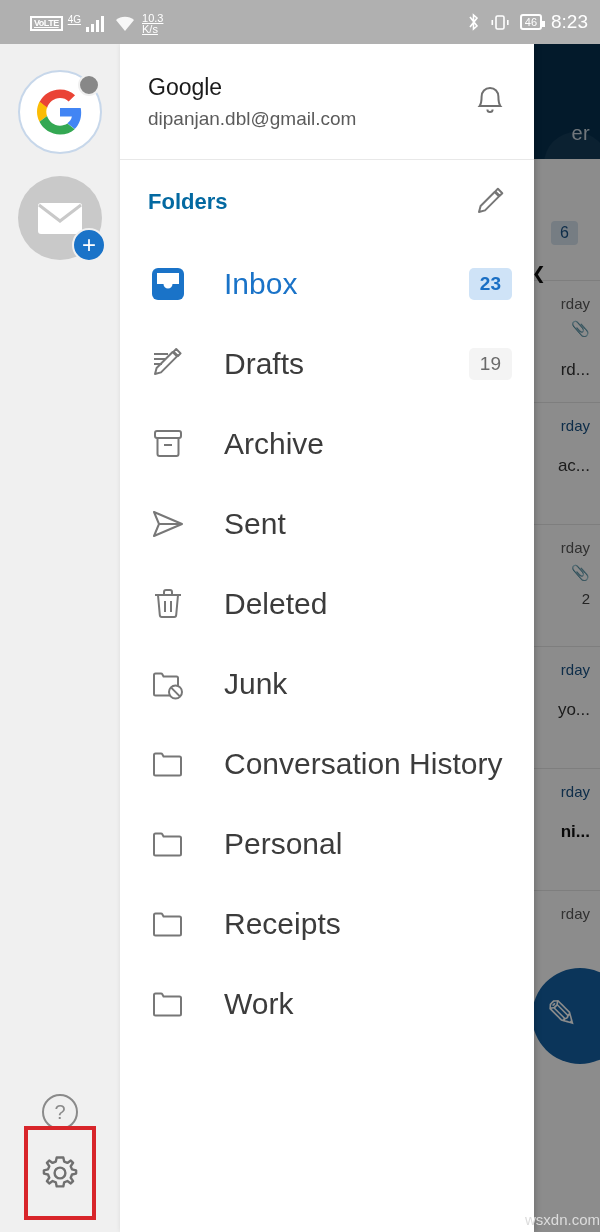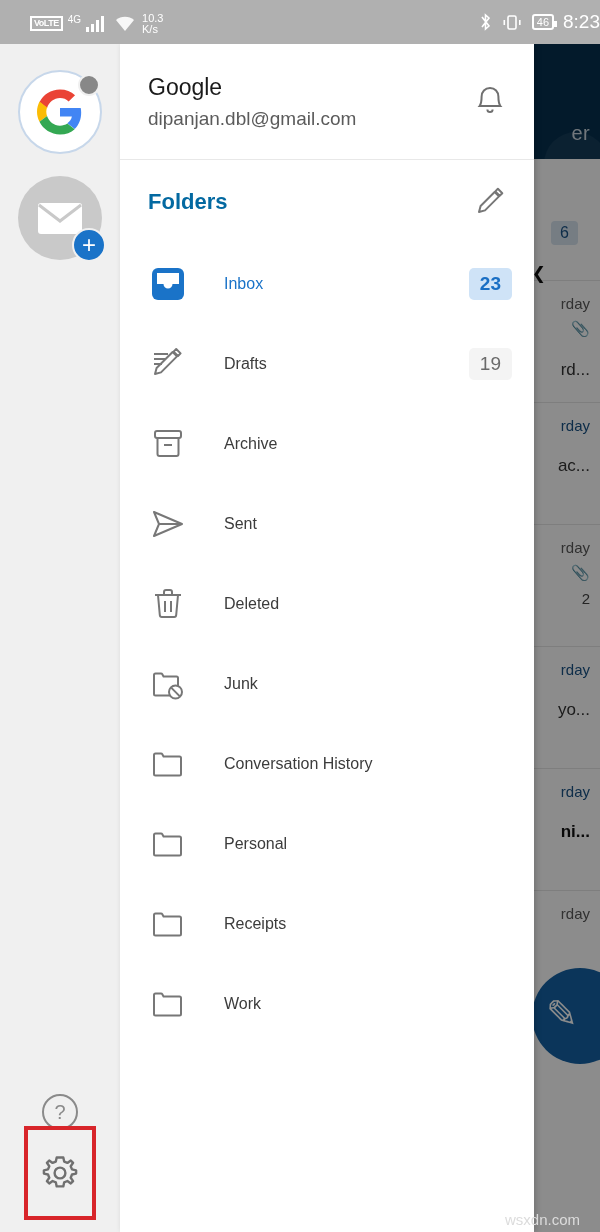--- a/index.html
+++ b/index.html
@@ -49,22 +49,22 @@
 
   
   .scrim { position:absolute; inset:0; background:rgba(0,0,0,.45); }
 
   
   .statusbar {
     position:absolute; left:0; top:0; width:600px; height:44px;
     background:#b0b0b0; z-index:40;
     display:flex; align-items:center; color:#fff;
   }
-  .sb-left { display:flex; align-items:flex-start; gap:5px; padding-left:30px; }
-  .sb-right { margin-left:auto; display:flex; align-items:center; gap:9px; }
+  .sb-left { display:flex; align-items:flex-start; gap:5px; padding-left:30px;text-decoration:underline; }
+  .sb-right { margin-left:auto; display:flex; align-items:center; gap:9px; padding-right:12px; }
   .sb-volte {
     border:2px solid #fff; font-size:9px; line-height:9px; font-weight:bold;
     padding:1px 2px; letter-spacing:-.5px; margin-top:6px;
   }
   .sb-4g { font-size:10px; margin-top:4px; }
   .sb-speed { font-size:11px; line-height:11px; margin-top:3px; }
   .sb-time { font-size:19px; }
   .sb-batt {
     border:2px solid #fff; border-radius:3px; font-size:11px;
     padding:0 3px; position:relative;
@@ -123,31 +123,31 @@
   }
   .folders-title { font-size:22px; font-weight:bold; color:#0369a1; flex:1; }
 
   .folder-row {
     height:80px; display:flex; align-items:center; padding:0 22px 0 28px;
   }
   .folder-ico {
     width:52px; display:flex; align-items:center; justify-content:flex-start;
   }
   .folder-label {
-    flex:1; font-size:16px; color:#3c3c3c; padding-left:24px;
+    flex:1; font-size:30px; color:#3c3c3c; padding-left:24px;
   }
   .folder-row.active .folder-label { color:#1a73c8; }
   .badge {
     font-size:19px; border-radius:5px; padding:5px 11px;
   }
   .badge.blue { background:#cfe3f7; color:#1a6fc4;font-weight:bold; }
   .badge.gray { background:#f4f4f4; color:#6a6a6a; }
 
   .wm {
-    position:absolute; right:20px; bottom:4px; z-index:50;
+    position:absolute; right:0; bottom:4px; z-index:50;
     font-size:15px; color:#dcdcdc;
   }
   svg { display:block; }
 </style>
 </head>
 <body>
 
 <div class="bg-app">
   <div class="bg-appbar">
     <div class="bg-appbar-circle"></div>

